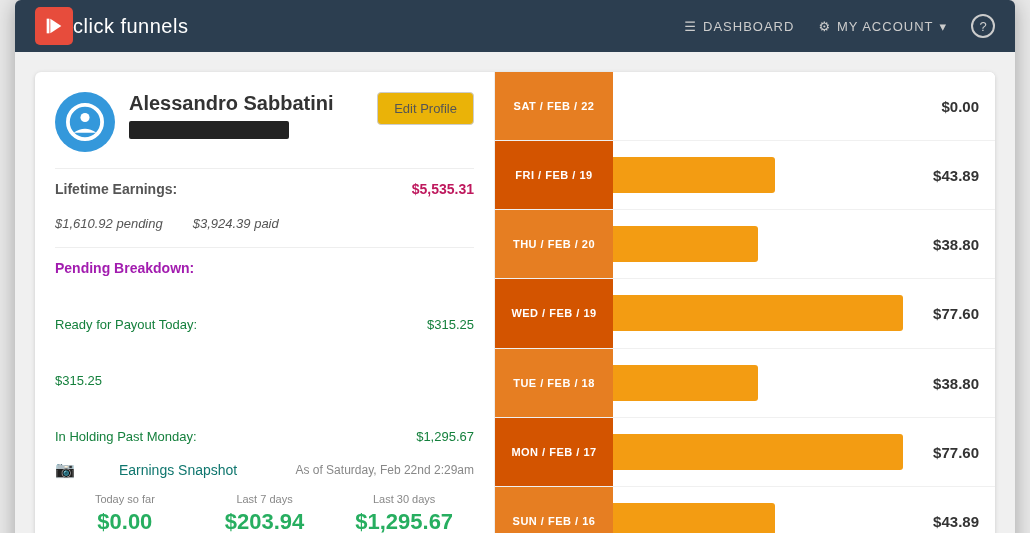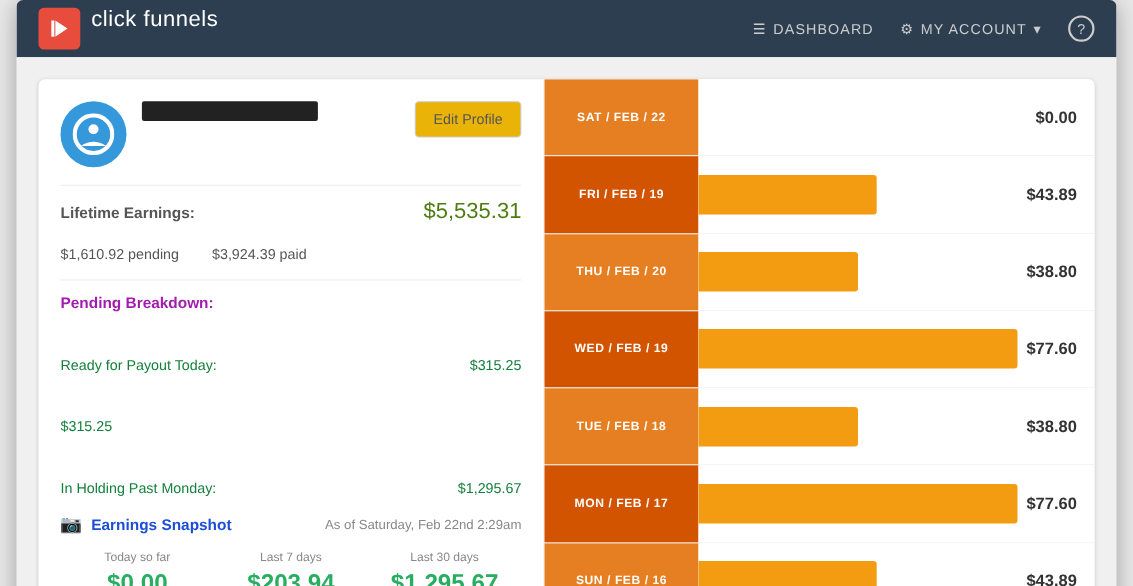--- a/index.html
+++ b/index.html
@@ -21,21 +21,21 @@
     
     .topnav {
       background: #2c3e50;
       display: flex;
       align-items: center;
       padding: 0 20px;
       height: 52px;
     }
     .logo-area {
       display: flex;
-      gap: 10px;
+      align-items: center;
       flex: 1;
     }
     .logo-icon {
       width: 38px;
       height: 38px;
       background: #e74c3c;
       border-radius: 5px;
       display: flex;
       align-items: center;
       justify-content: center;
@@ -149,28 +149,29 @@
       justify-content: space-between;
       align-items: center;
       margin-bottom: 19px;
     }
     .earnings-label {
       color: #555;
       font-size: 14px;
       font-weight: 600;
     }
     .earnings-value {
-      color: #4d7c0f;
-      font-size: 20px;
-      font-weight: 400;
+      color: #be185d;
+      font-size: 14px;
+      font-weight: 700;
     }
     .pending-paid-row {
       display: flex;
       gap: 30px;
       margin-bottom: 16px;
+      font-style: italic;
     }
     .pending-paid-item {
       color: #555;
       font-size: 13px;
     }
     .section-title {
       font-weight: 700;
       color: #a21caf;
       font-size: 14px;
       margin-bottom: 10px;
@@ -187,23 +188,24 @@
       display: flex;
       align-items: center;
       gap: 8px;
       margin: 16px 0 14px;
     }
     .camera-icon {
       color: #27ae60;
       font-size: 16px;
     }
     .snapshot-title {
-      font-weight: 700;
-      color: #1d4ed8;
+      font-weight: 400;
+      color: #0f766e;
       font-size: 14px;
+      margin-left: 36px;
     }
     .snapshot-date {
       color: #888;
       font-size: 12px;
       margin-left: auto;
     }
     .snapshot-stats {
       display: flex;
       gap: 0;
     }
@@ -230,21 +232,21 @@
       flex-direction: column;
     }
     .chart-row {
       display: flex;
       align-items: stretch;
       flex: 1;
       border-bottom: 1px solid #f0f0f0;
     }
     .chart-row:last-child { border-bottom: none; }
     .chart-label {
-      width: 140px;
+      width: 118px;
       background: #e67e22;
       color: white;
       font-size: 11px;
       font-weight: 700;
       display: flex;
       align-items: center;
       justify-content: center;
       padding: 0 8px;
       letter-spacing: 0.5px;
       flex-shrink: 0;
@@ -314,20 +316,21 @@
       <div class="left-panel">
         <div class="profile-section">
           <div class="avatar-icon">
             <svg viewBox="0 0 100 100" xmlns="http://www.w3.org/2000/svg">
               <circle cx="50" cy="50" r="45" fill="none" stroke="white" stroke-width="10"></circle>
               <circle cx="50" cy="38" r="12" fill="white"></circle>
               <path d="M20,78 Q50,58 80,78" fill="white"></path>
             </svg>
           </div>
           <div class="profile-info">
+            <div class="profile-name">Alessandro Sabbatini</div>
             <div class="username-bar"></div>
           </div>
           <button class="edit-profile-btn">Edit Profile</button>
         </div>
 
         <hr class="divider">
 
         <div class="earnings-row">
           <span class="earnings-label">Lifetime Earnings:</span>
           <span class="earnings-value">$5,535.31</span>

